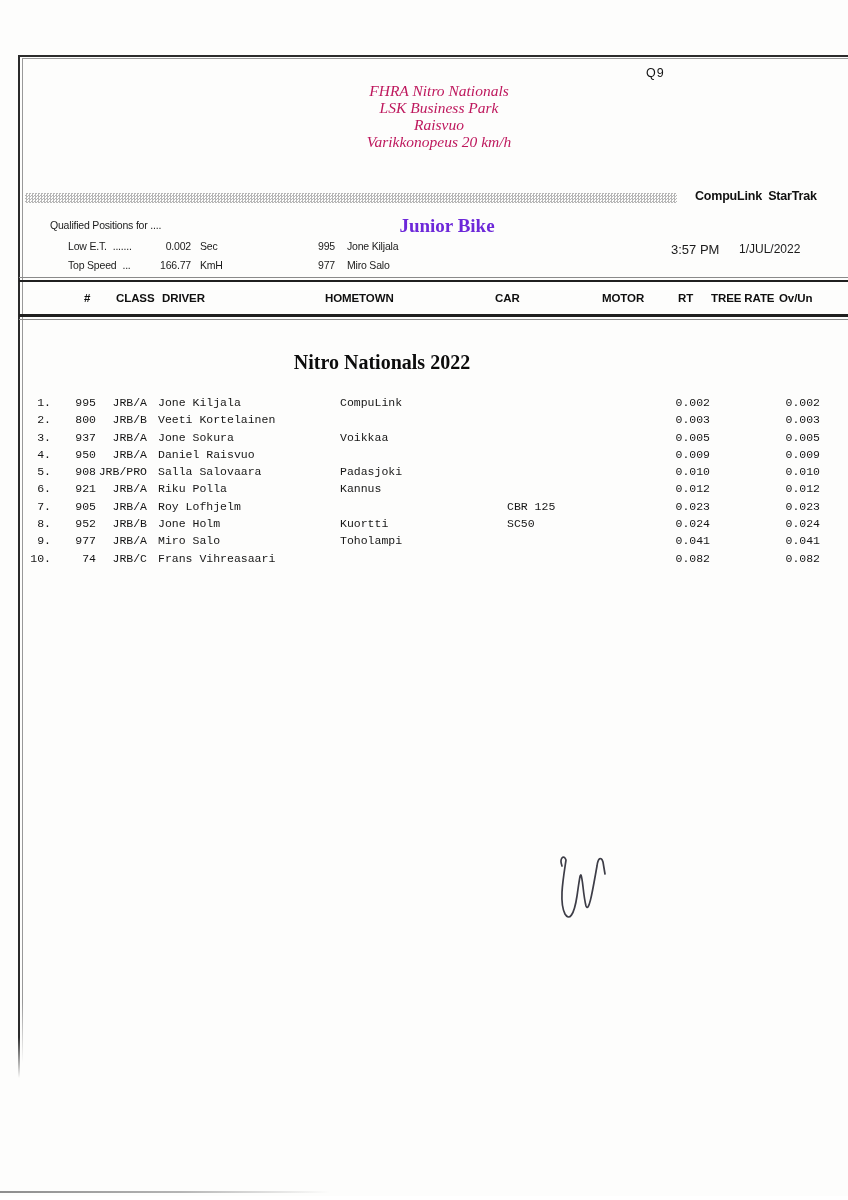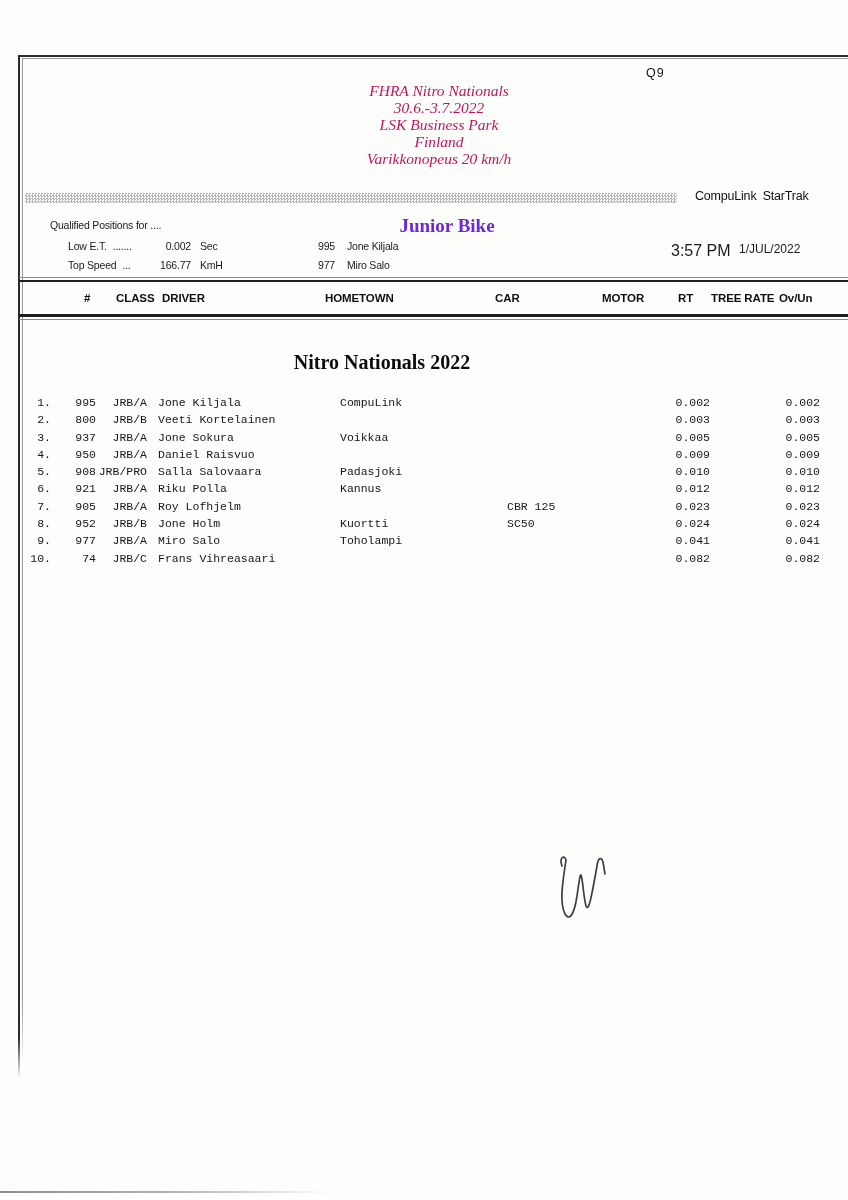--- a/index.html
+++ b/index.html
@@ -19,27 +19,27 @@
     background:linear-gradient(to right,#8d8d8d,#b5b5b5 55%,rgba(181,181,181,0));}
 
   .sheet-label{position:absolute;left:646px;top:66px;font-size:12.5px;letter-spacing:1px;color:#141414;}
 
   .event-header{position:absolute;left:278px;top:82px;width:322px;text-align:center;
     font-family:"Liberation Serif",serif;font-style:italic;font-size:15.5px;line-height:17px;color:#be185d;}
 
   .dot-band{position:absolute;left:25px;top:193px;width:652px;height:10px;opacity:.5;
     background:conic-gradient(#6f6f6f 25%,transparent 0 50%,#6f6f6f 0 75%,transparent 0);
     background-size:3px 3px;}
-  .brand{position:absolute;left:695px;top:189px;font-size:12.5px;font-weight:400;
+  .brand{position:absolute;left:695px;top:189px;font-size:12.5px;font-weight:700;
     letter-spacing:-.2px;word-spacing:3px;color:#111;}
 
   .qualified-label{position:absolute;left:50px;top:219px;font-size:10.5px;letter-spacing:-.2px;}
   .class-title{position:absolute;left:347px;top:215px;width:200px;text-align:center;
     font-family:"Liberation Serif",serif;font-weight:bold;font-size:19px;color:#6d28d9;}
-  .session-time{position:absolute;left:671px;top:242px;font-size:16px;}
+  .session-time{position:absolute;left:671px;top:242px;font-size:13px;}
   .session-date{position:absolute;left:739px;top:242px;font-size:12px;}
 
   .stat-line{font-size:10.5px;letter-spacing:-.2px;}
   .abs{position:absolute;}
   .stat-value{width:58px;text-align:right;}
   .stat-dots{margin-left:6px;}
 
   .rule{position:absolute;left:19px;width:829px;}
   .rule-a1{top:277px;height:1px;background:#8a8a8a;}
   .rule-a2{top:279.5px;height:2.5px;background:#1f1f1f;}
@@ -69,23 +69,22 @@
   <div class="edge-top"></div>
   <div class="edge-top-inner"></div>
   <div class="edge-left"></div>
   <div class="edge-left-inner"></div>
   <div class="edge-bottom"></div>
 
   <div class="sheet-label">Q9</div>
 
   <div class="event-header">
     <div>FHRA Nitro Nationals</div>
-    <div>30.6.-3.7.2022</div>
     <div>LSK Business Park</div>
-    <div>Finland</div>
+    <div>Raisvuo</div>
     <div>Varikkonopeus 20 km/h</div>
   </div>
 
   <div class="dot-band"></div>
   <div class="brand">CompuLink StarTrak</div>
 
   <div class="qualified-label">Qualified Positions for ....</div>
   <div class="class-title">Junior Bike</div>
   <div class="session-time">3:57 PM</div>
   <div class="session-date">1/JUL/2022</div>

